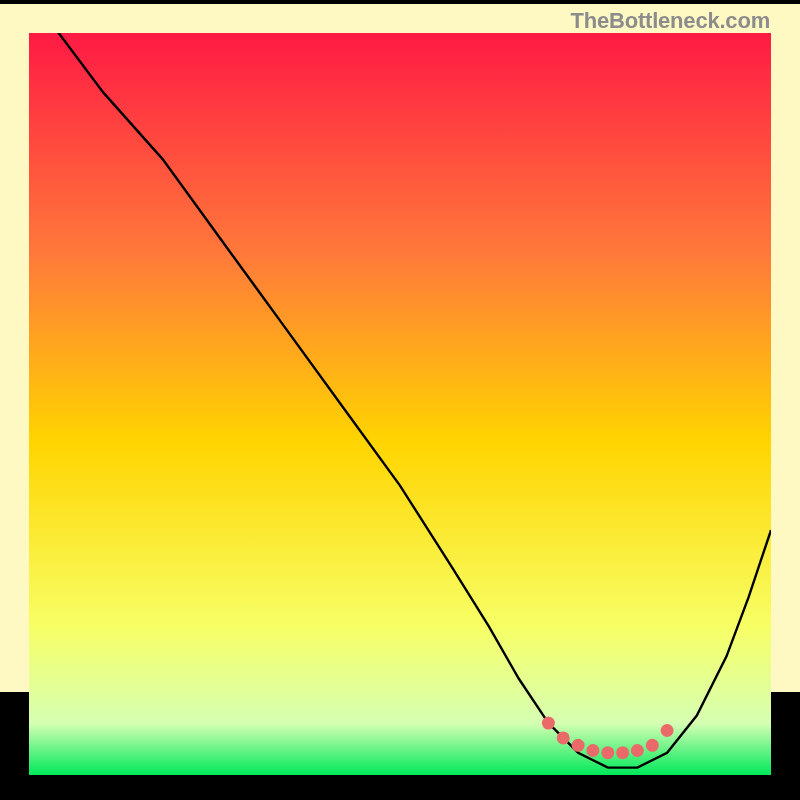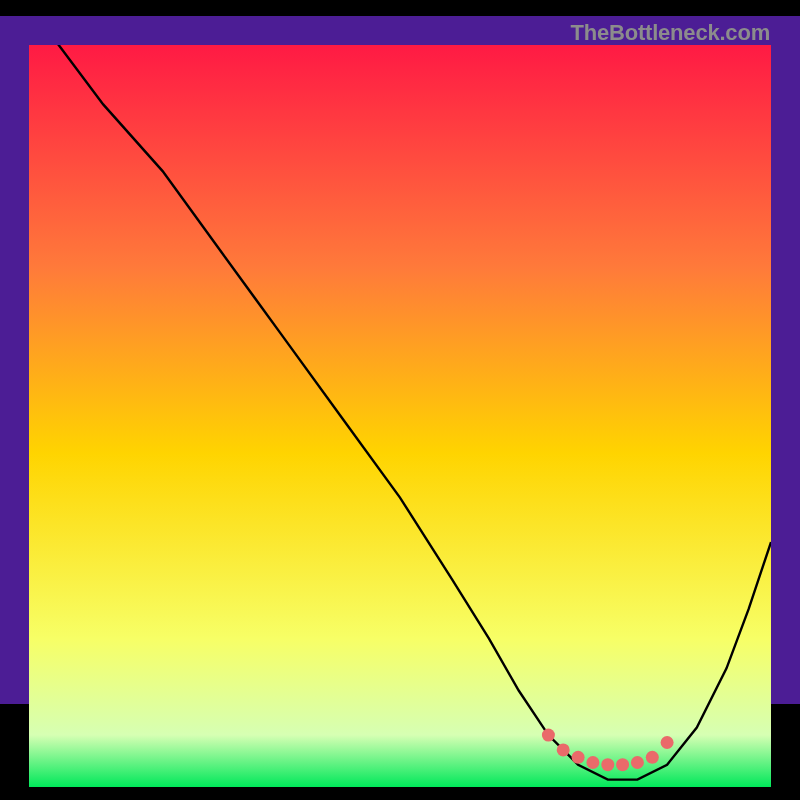--- a/index.html
+++ b/index.html
@@ -6,24 +6,24 @@
     margin: 0;
     padding: 0;
     width: 800px;
     height: 800px;
     background: #000;
     overflow: hidden;
   }
   .frame {
     position: absolute;
     left: 0;
-    top: 16px;
+    top: 4px;
     width: 800px;
     height: 688px;
-    background: #4c1d95;
+    background: #fef9c3;
   }
   .plot {
     position: absolute;
     left: 29px;
     top: 29px;
     width: 742px;
     height: 742px;
   }
   .watermark {
     position: absolute;

